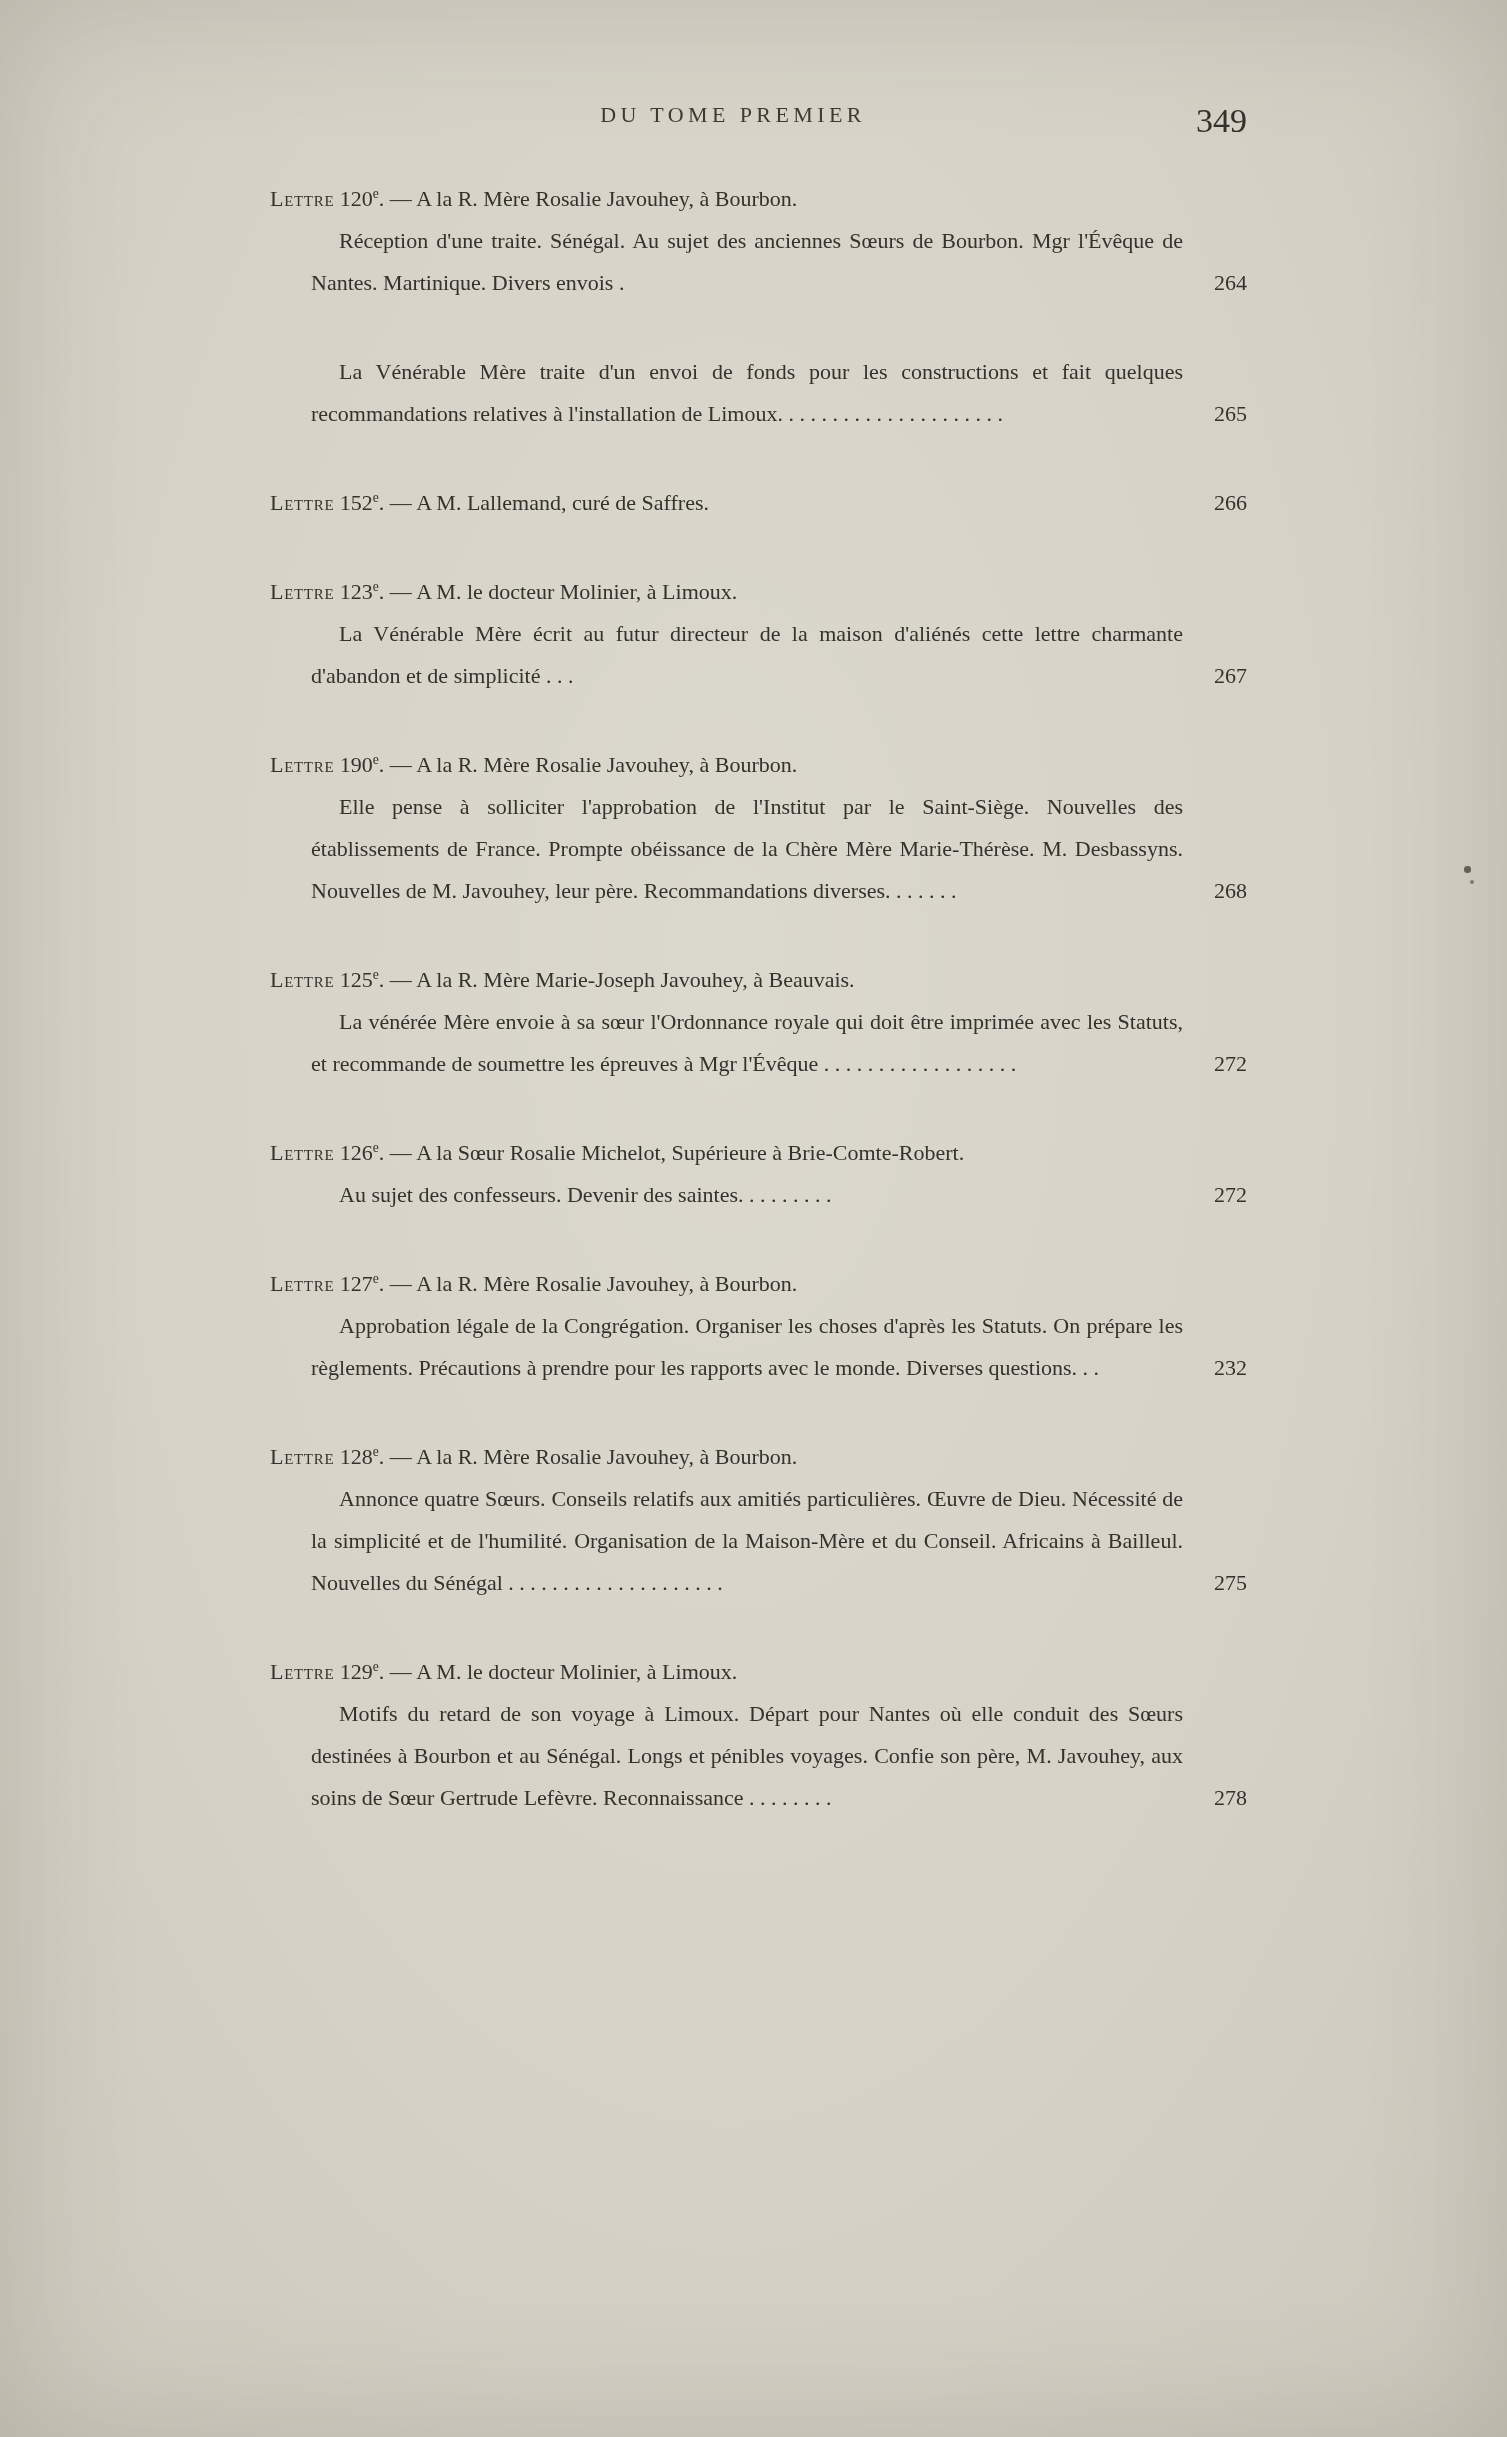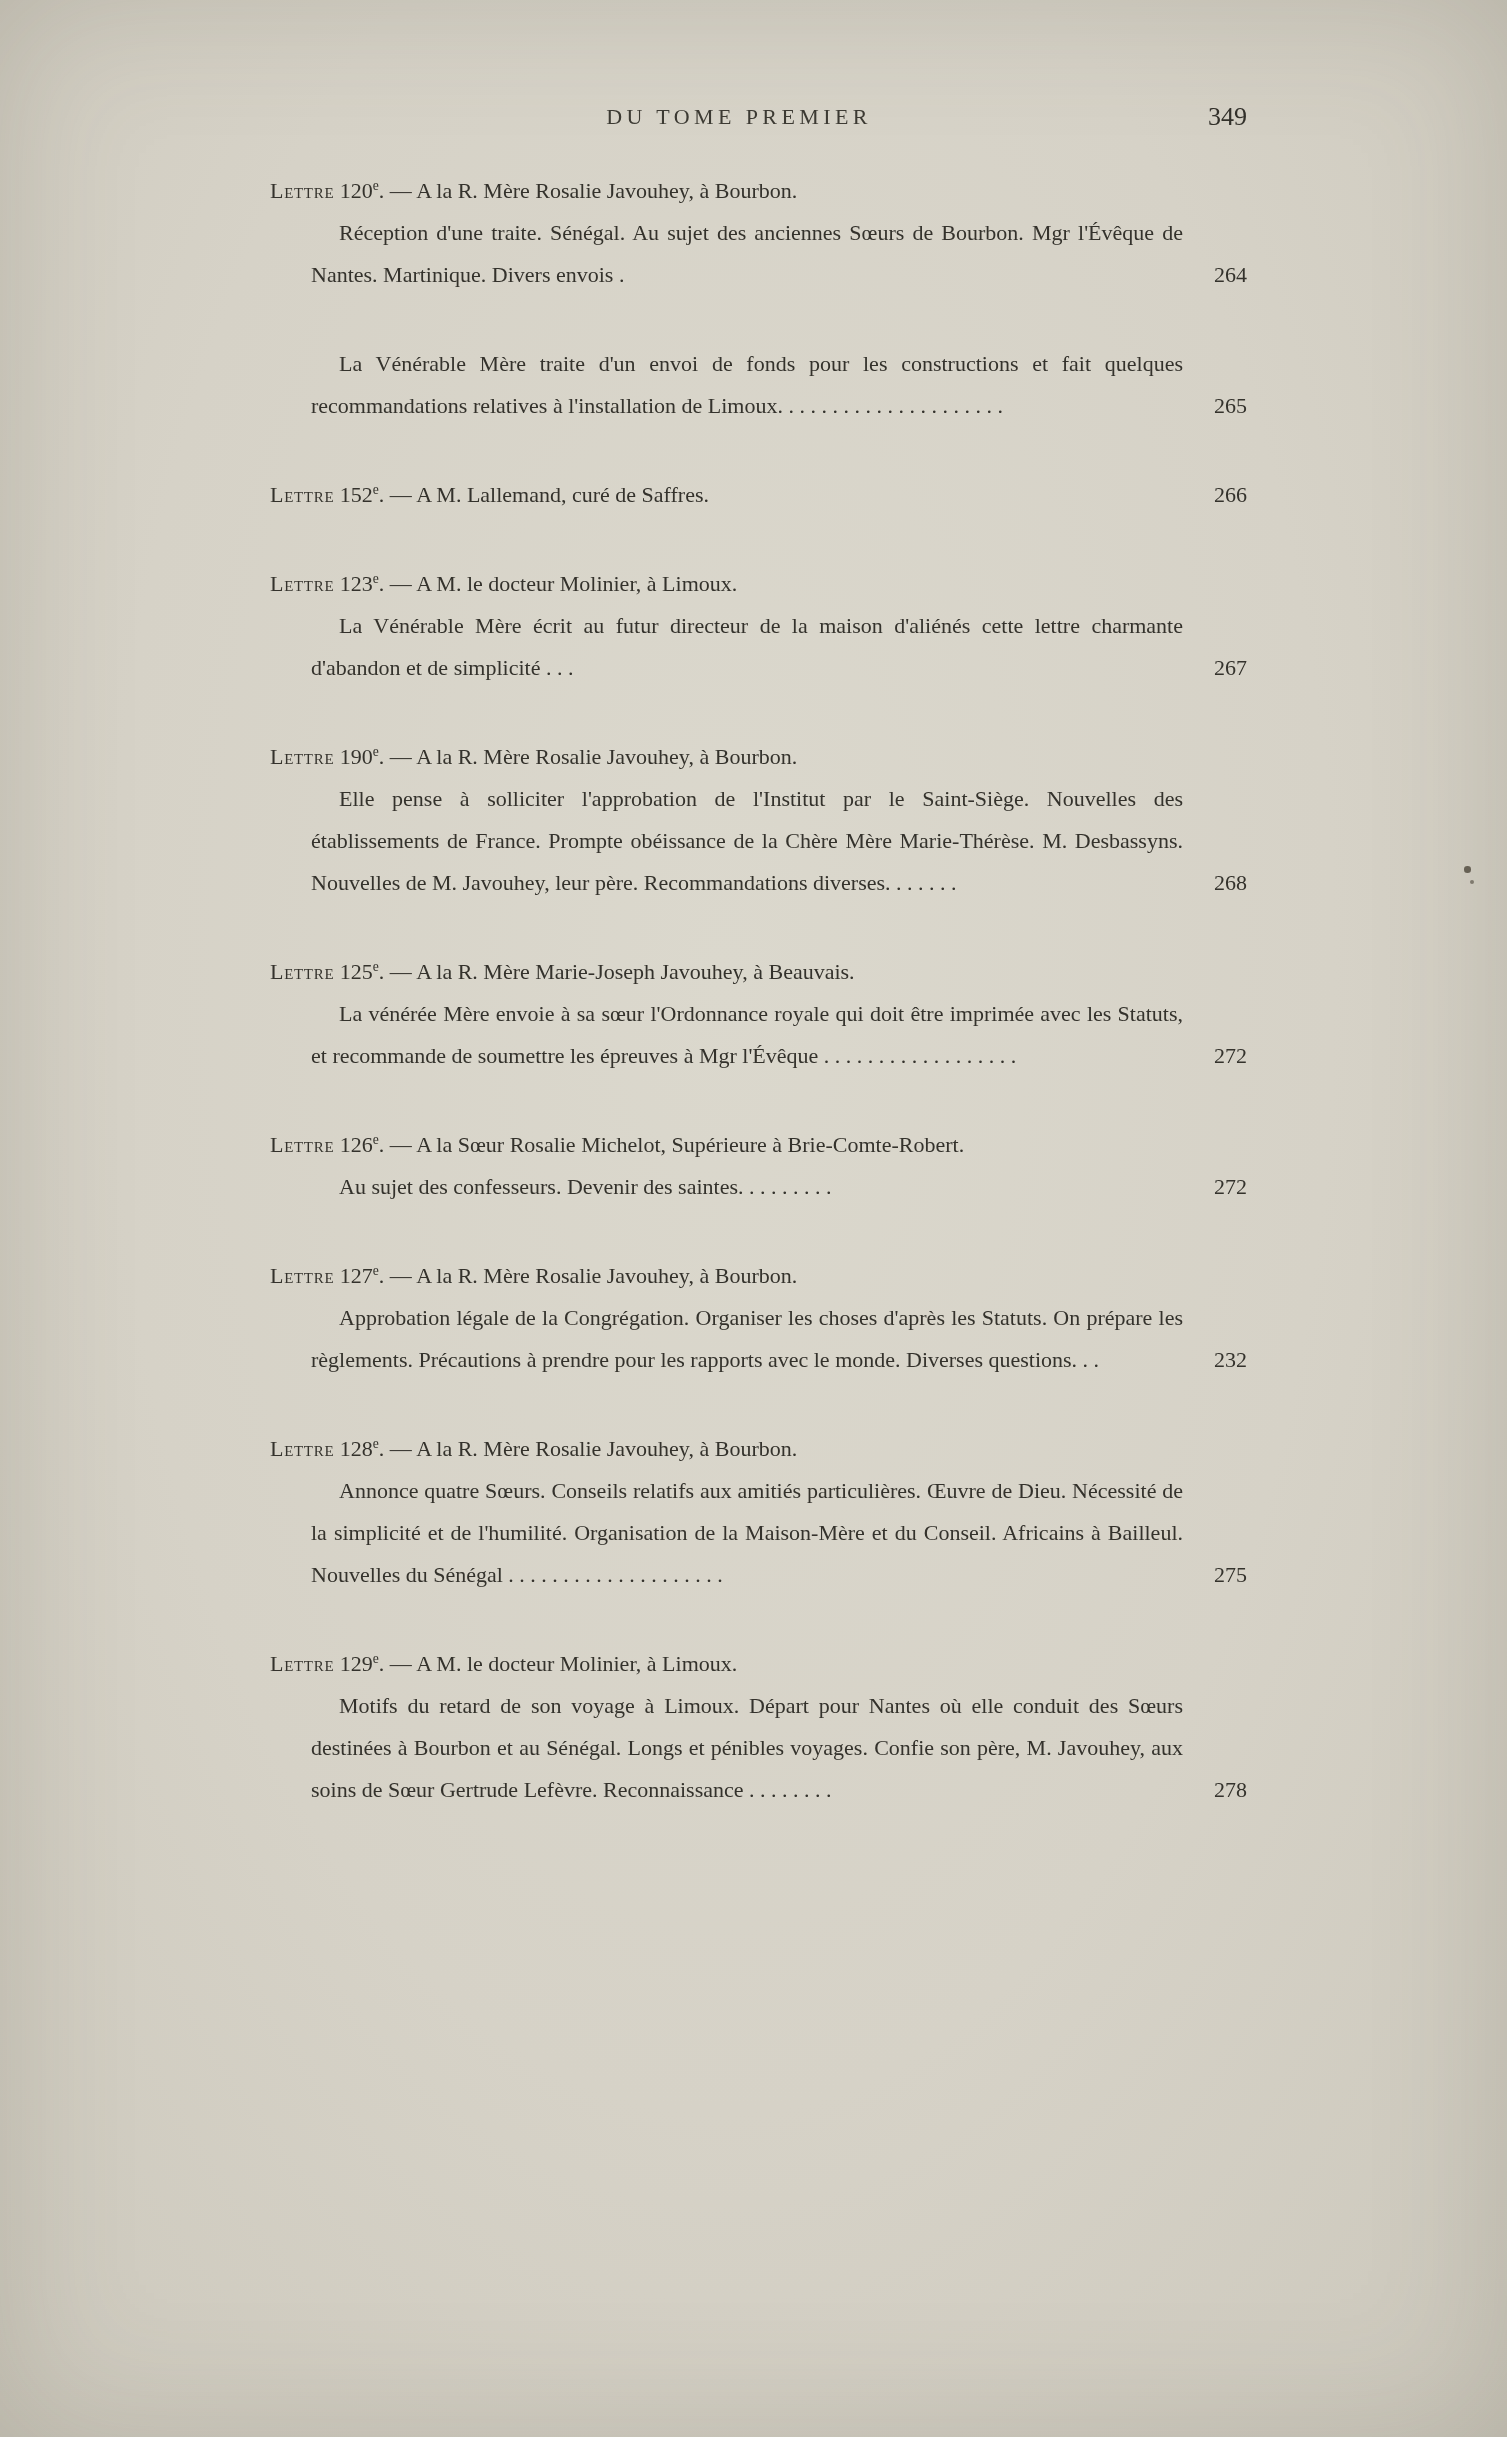--- a/index.html
+++ b/index.html
@@ -18,32 +18,32 @@
     overflow: hidden;
   }
   .content {
     position: absolute;
     left: 270px;
     top: 102px;
     width: 977px;
   }
   .running-header {
     display: flex;
-    align-items: center;
+    align-items: flex-start;
     margin-bottom: 38px;
   }
   .header-title {
     flex: 1;
     text-align: center;
     font-size: 22px;
     letter-spacing: 4.4px;
     color: #3c3a33;
   }
   .header-page {
-    font-size: 26px;
+    font-size: 34px;
     color: #32302a;
   }
   .entry {
     font-size: 22px;
     line-height: 42px;
     margin-bottom: 47px;
     color: #34322c;
   }
   .entry:last-child { margin-bottom: 0; }
   .head {

